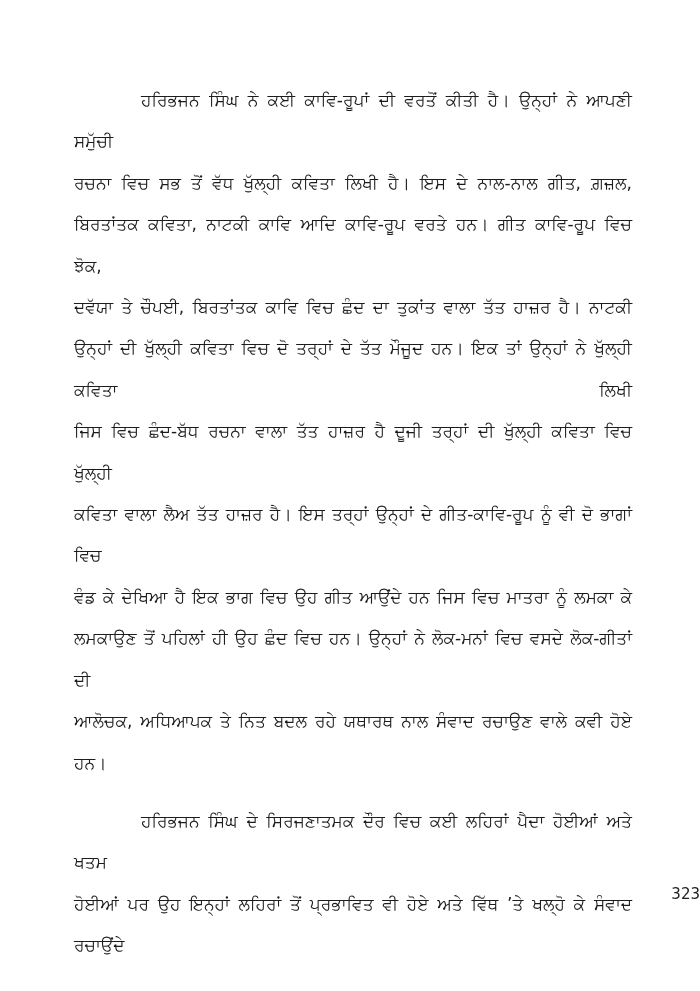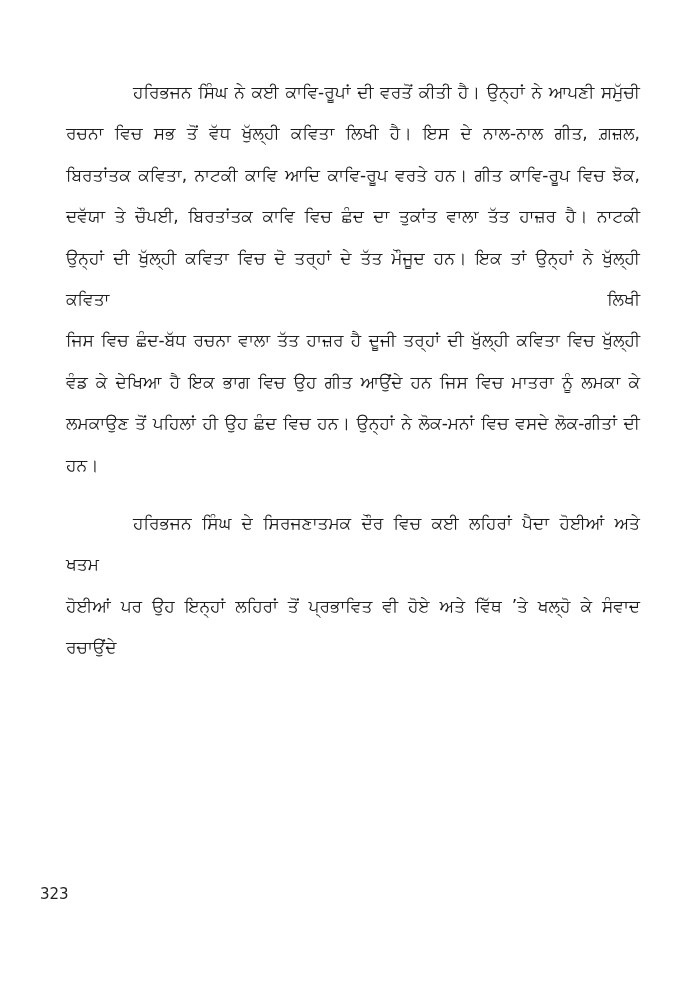--- a/index.html
+++ b/index.html
@@ -15,62 +15,64 @@
     overflow: hidden;
     font-family: "DejaVu Sans", sans-serif;
     color: #1c1c1c;
   }
   .text-block {
     position: absolute;
     left: 66px;
     top: 72px;
     width: 574px;
   }
-  .paragraph { margin: 0; }
+  .paragraph { margin: 8px; }
   .paragraph + .paragraph { margin-top: 17px; }
   .line {
     font-size: 17px;
     line-height: 41.4px;
     text-align: justify;
     text-align-last: justify;
     -moz-text-align-last: justify;
     word-spacing: 1px;
     white-space: normal;
   }
   .line.indent { text-indent: 67px; }
   .line.no-justify {
     text-align-last: left;
     -moz-text-align-last: left;
   }
   .page-number {
     position: absolute;
     top: 884px;
     left: 40px;
     width: 660px;
-    text-align: left;
+    text-align: right;
     font-size: 15px;
     line-height: 20px;
     color: #222222;
     font-family: "DejaVu Sans", sans-serif;
   }
 </style>
 </head>
 <body>
 
 <div class="page">
   <div class="text-block" id="paragraphs">
       <div class="paragraph">
         <div class="line indent">ਹਰਿਭਜਨ ਸਿੰਘ ਨੇ ਕਈ ਕਾਵਿ-ਰੂਪਾਂ ਦੀ ਵਰਤੋਂ ਕੀਤੀ ਹੈ। ਉਨ੍ਹਾਂ ਨੇ ਆਪਣੀ ਸਮੁੱਚੀ</div>
         <div class="line">ਰਚਨਾ ਵਿਚ ਸਭ ਤੋਂ ਵੱਧ ਖੁੱਲ੍ਹੀ ਕਵਿਤਾ ਲਿਖੀ ਹੈ। ਇਸ ਦੇ ਨਾਲ-ਨਾਲ ਗੀਤ, ਗ਼ਜ਼ਲ,</div>
         <div class="line">ਬਿਰਤਾਂਤਕ ਕਵਿਤਾ, ਨਾਟਕੀ ਕਾਵਿ ਆਦਿ ਕਾਵਿ-ਰੂਪ ਵਰਤੇ ਹਨ। ਗੀਤ ਕਾਵਿ-ਰੂਪ ਵਿਚ ਝੋਕ,</div>
         <div class="line">ਦਵੱਯਾ ਤੇ ਚੌਪਈ, ਬਿਰਤਾਂਤਕ ਕਾਵਿ ਵਿਚ ਛੰਦ ਦਾ ਤੁਕਾਂਤ ਵਾਲਾ ਤੱਤ ਹਾਜ਼ਰ ਹੈ। ਨਾਟਕੀ</div>
         <div class="line">ਉਨ੍ਹਾਂ ਦੀ ਖੁੱਲ੍ਹੀ ਕਵਿਤਾ ਵਿਚ ਦੋ ਤਰ੍ਹਾਂ ਦੇ ਤੱਤ ਮੌਜੂਦ ਹਨ। ਇਕ ਤਾਂ ਉਨ੍ਹਾਂ ਨੇ ਖੁੱਲ੍ਹੀ ਕਵਿਤਾ ਲਿਖੀ</div>
         <div class="line">ਜਿਸ ਵਿਚ ਛੰਦ-ਬੱਧ ਰਚਨਾ ਵਾਲਾ ਤੱਤ ਹਾਜ਼ਰ ਹੈ ਦੂਜੀ ਤਰ੍ਹਾਂ ਦੀ ਖੁੱਲ੍ਹੀ ਕਵਿਤਾ ਵਿਚ ਖੁੱਲ੍ਹੀ</div>
+        <div class="line">ਕਵਿਤਾ ਵਾਲਾ ਲੈਅ ਤੱਤ ਹਾਜ਼ਰ ਹੈ। ਇਸ ਤਰ੍ਹਾਂ ਉਨ੍ਹਾਂ ਦੇ ਗੀਤ-ਕਾਵਿ-ਰੂਪ ਨੂੰ ਵੀ ਦੋ ਭਾਗਾਂ ਵਿਚ</div>
         <div class="line">ਵੰਡ ਕੇ ਦੇਖਿਆ ਹੈ ਇਕ ਭਾਗ ਵਿਚ ਉਹ ਗੀਤ ਆਉਂਦੇ ਹਨ ਜਿਸ ਵਿਚ ਮਾਤਰਾ ਨੂੰ ਲਮਕਾ ਕੇ</div>
         <div class="line">ਲਮਕਾਉਣ ਤੋਂ ਪਹਿਲਾਂ ਹੀ ਉਹ ਛੰਦ ਵਿਚ ਹਨ। ਉਨ੍ਹਾਂ ਨੇ ਲੋਕ-ਮਨਾਂ ਵਿਚ ਵਸਦੇ ਲੋਕ-ਗੀਤਾਂ ਦੀ</div>
+        <div class="line">ਆਲੋਚਕ, ਅਧਿਆਪਕ ਤੇ ਨਿਤ ਬਦਲ ਰਹੇ ਯਥਾਰਥ ਨਾਲ ਸੰਵਾਦ ਰਚਾਉਣ ਵਾਲੇ ਕਵੀ ਹੋਏ</div>
         <div class="line no-justify">ਹਨ।</div>
       </div>
       <div class="paragraph">
         <div class="line indent">ਹਰਿਭਜਨ ਸਿੰਘ ਦੇ ਸਿਰਜਣਾਤਮਕ ਦੌਰ ਵਿਚ ਕਈ ਲਹਿਰਾਂ ਪੈਦਾ ਹੋਈਆਂ ਅਤੇ ਖਤਮ</div>
         <div class="line">ਹੋਈਆਂ ਪਰ ਉਹ ਇਨ੍ਹਾਂ ਲਹਿਰਾਂ ਤੋਂ ਪ੍ਰਭਾਵਿਤ ਵੀ ਹੋਏ ਅਤੇ ਵਿੱਥ ’ਤੇ ਖਲ੍ਹੋ ਕੇ ਸੰਵਾਦ ਰਚਾਉਂਦੇ</div>
       </div>
     </div>
   <div class="page-number">323</div>
 </div>
 

